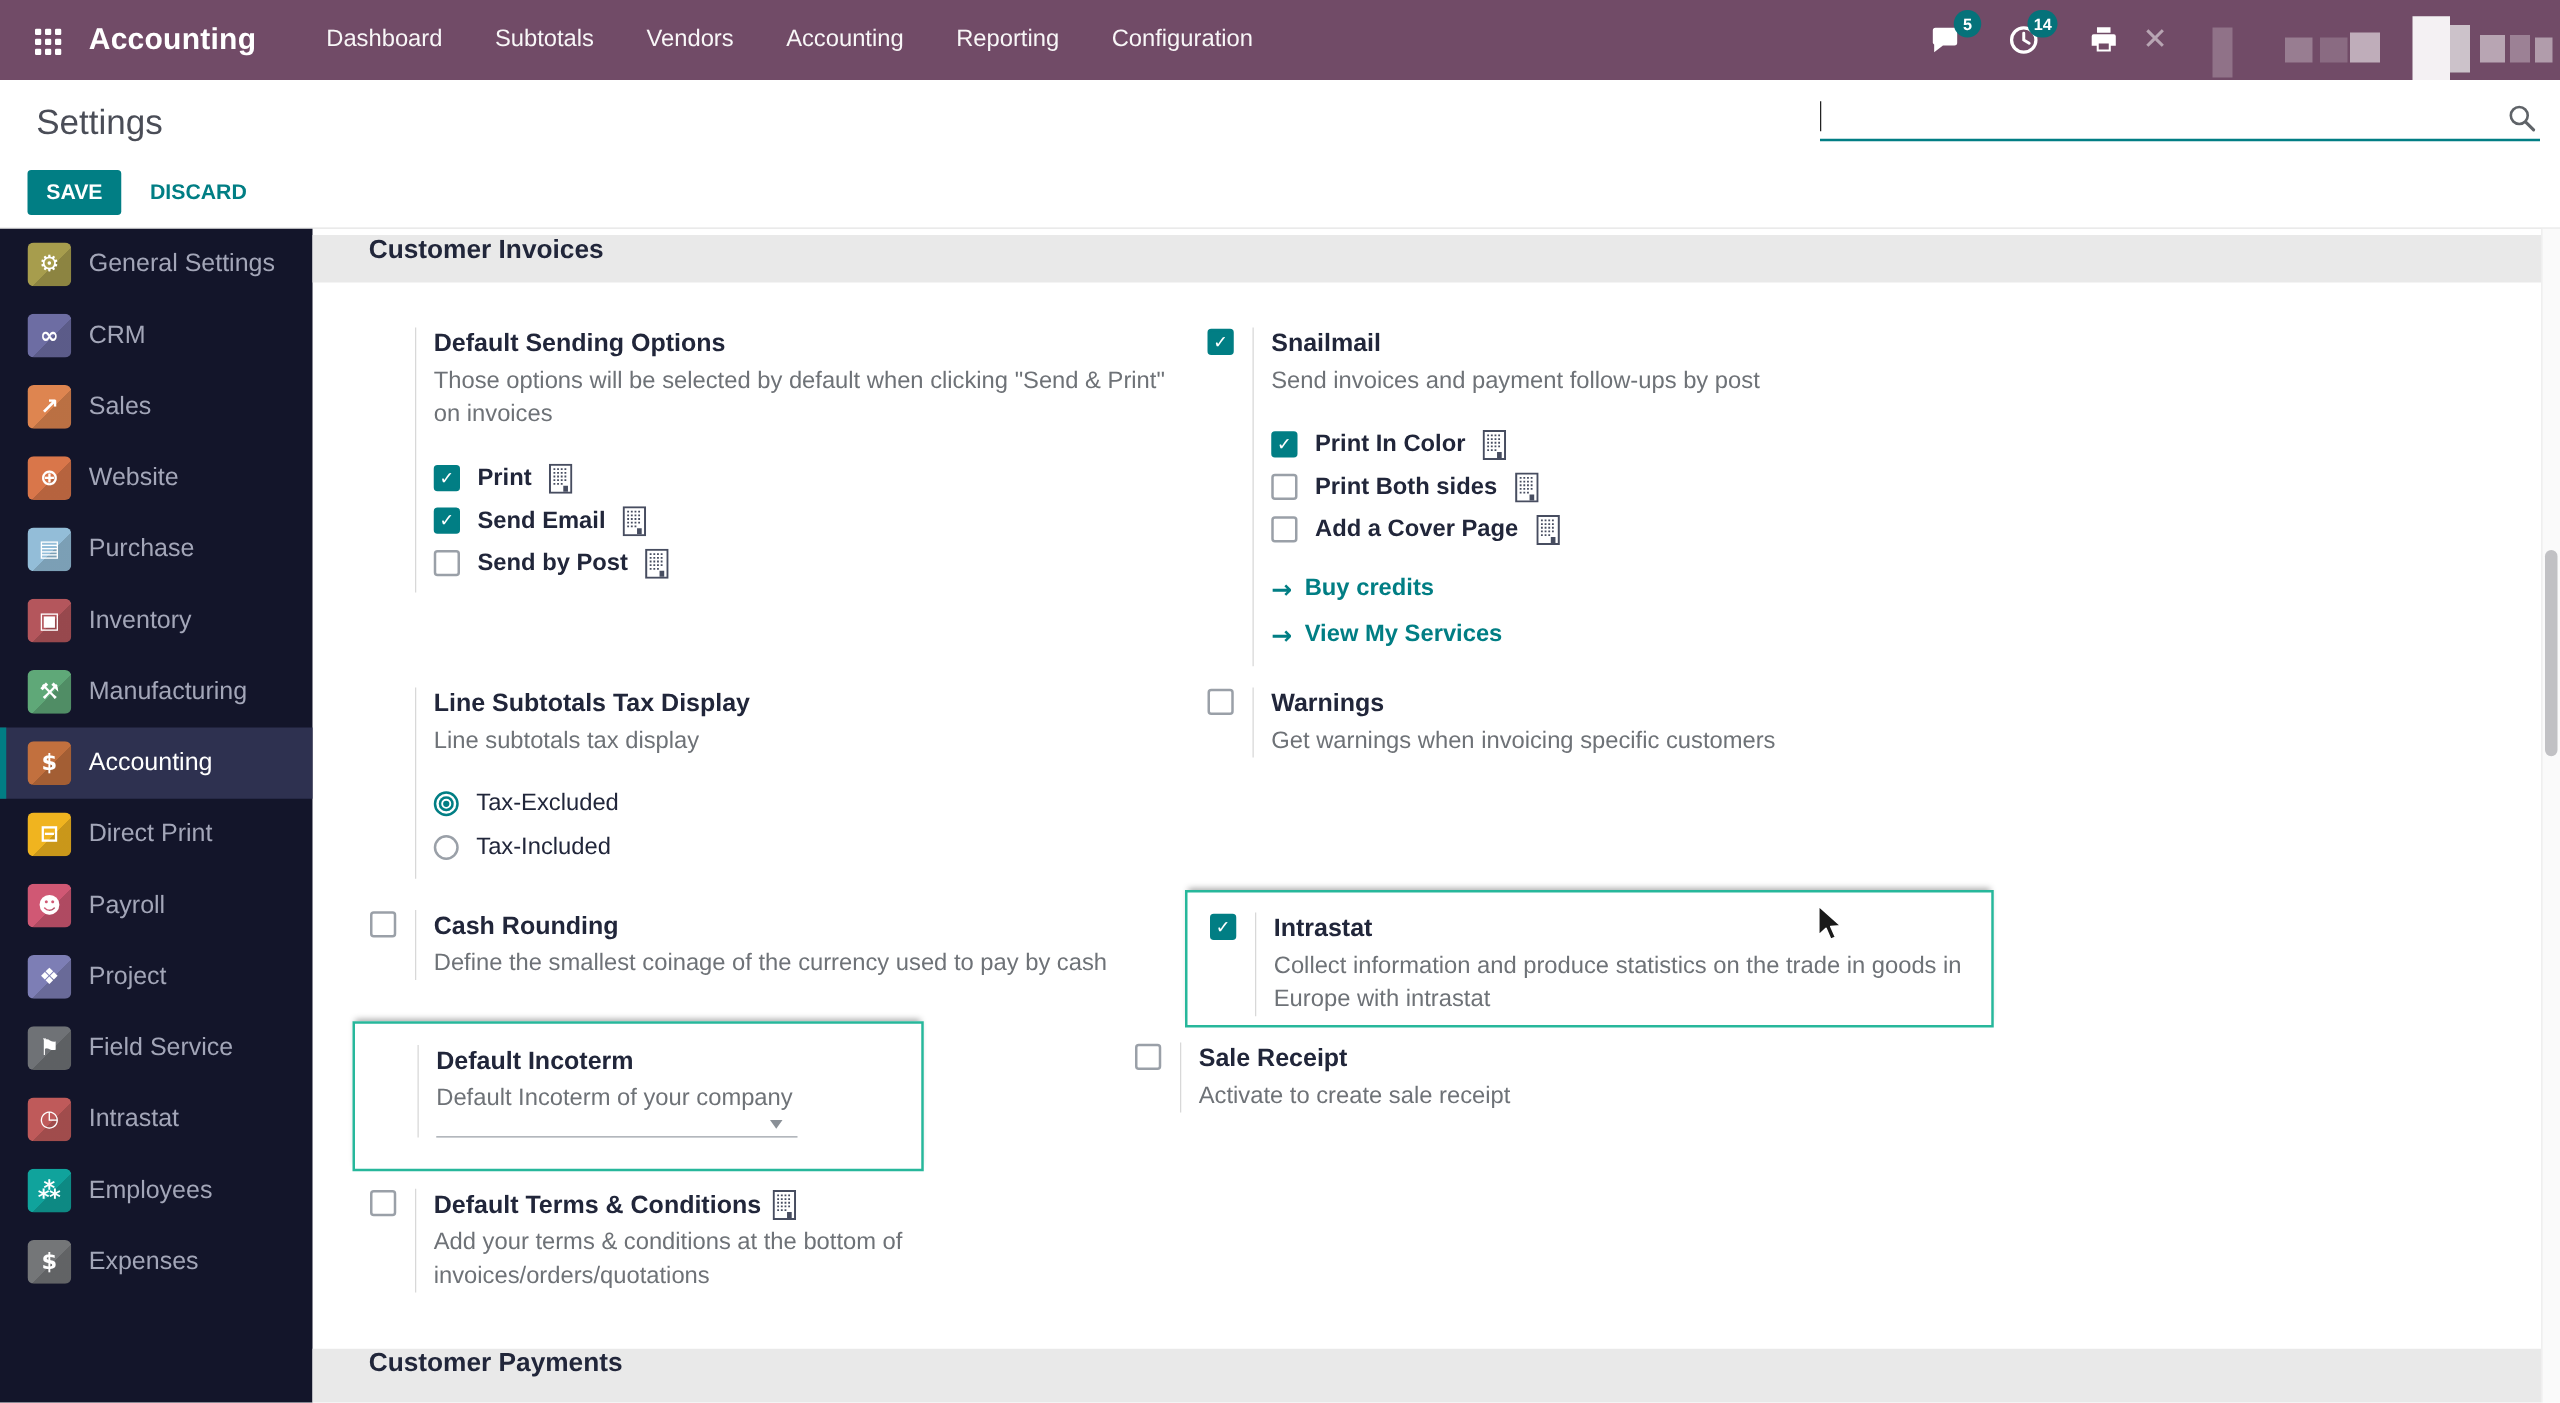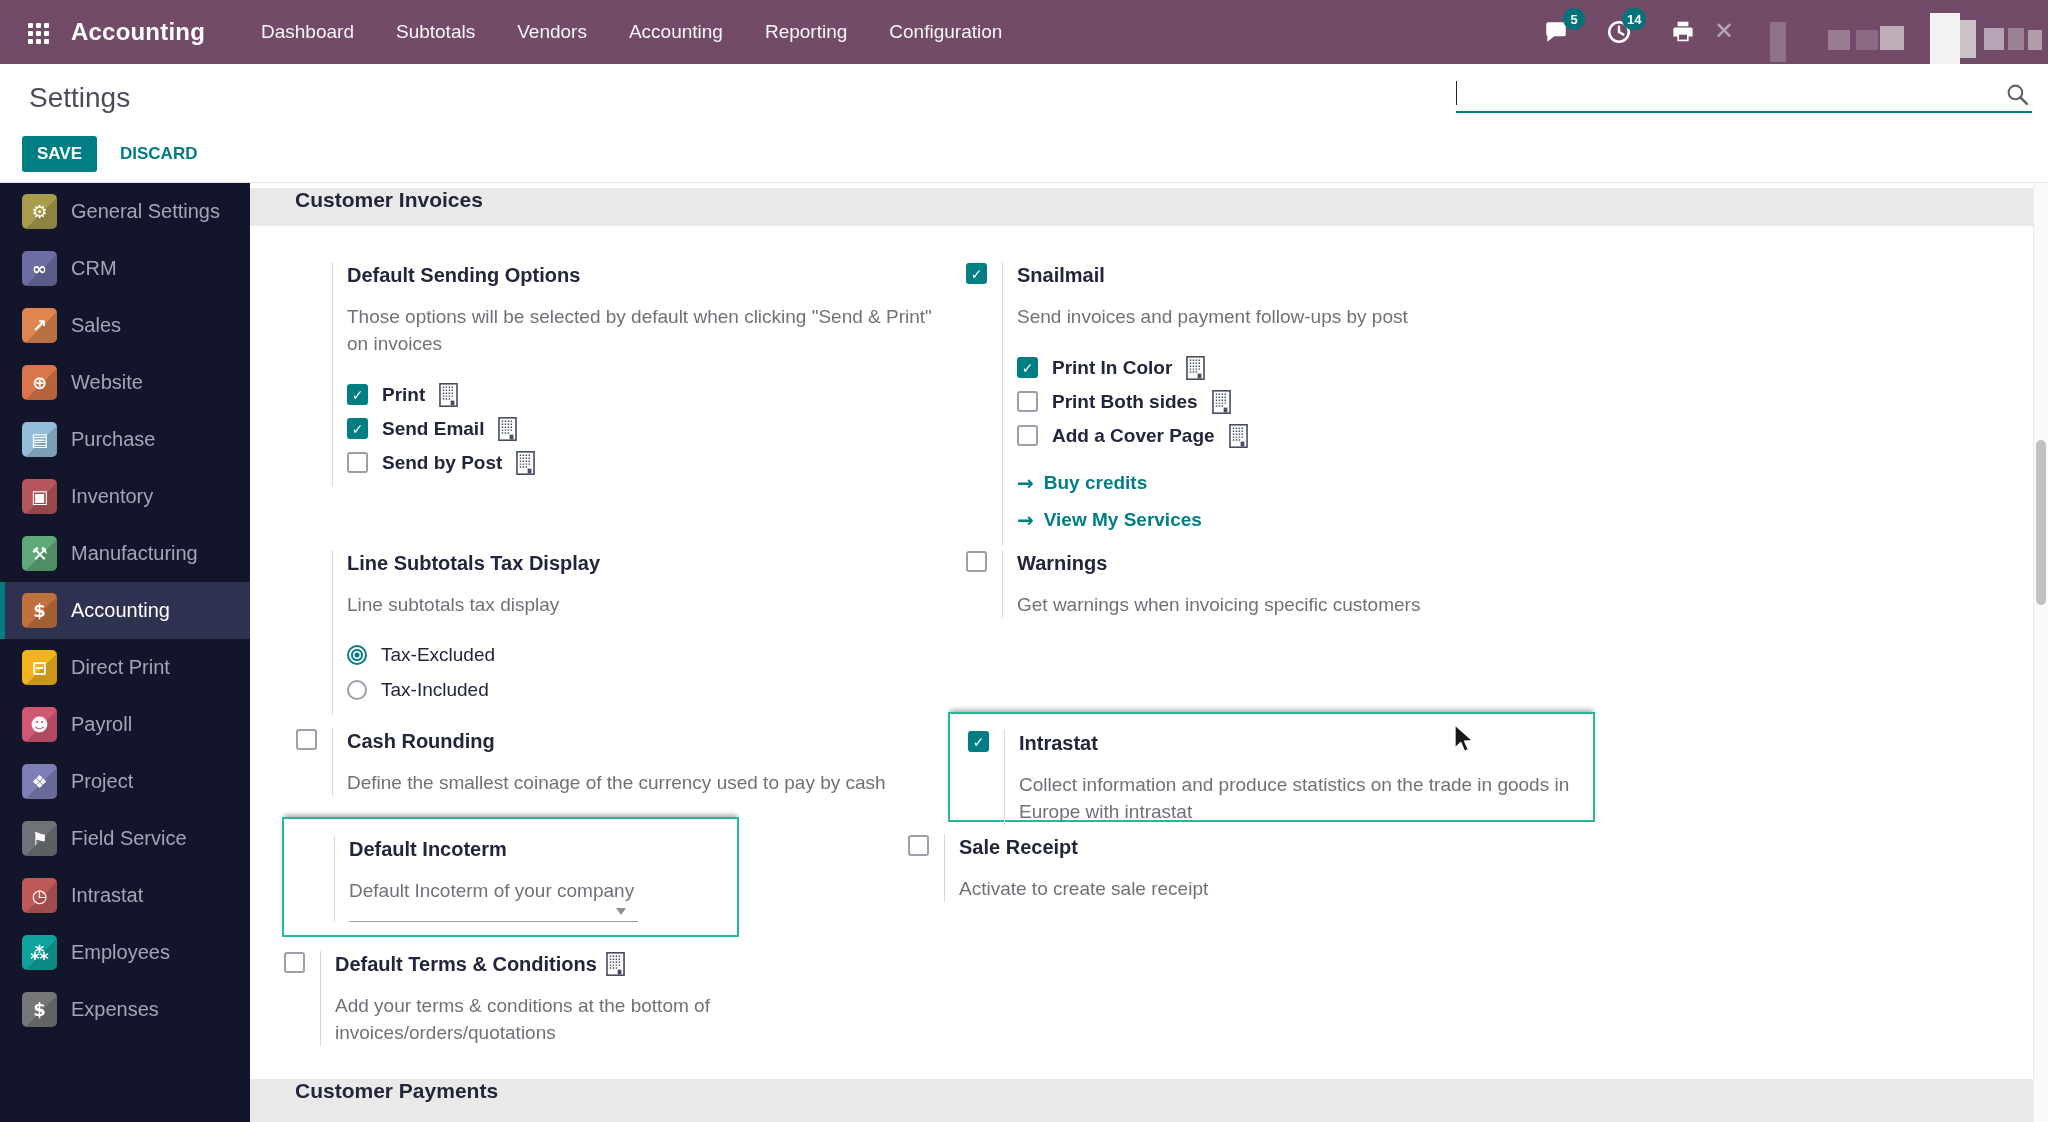--- a/index.html
+++ b/index.html
@@ -57,21 +57,21 @@
   .band{position:absolute;left:250px;width:1783px;background:var(--band_bg);display:flex;}
   .band-lbl{margin-left:45px;font-size:21px;font-weight:bold;color:var(--title)}
   .band1{top:188px;height:38px}
   .band2{top:1079px;height:43px}
 
   .blk{position:absolute;display:grid;grid-template-columns:21px 15px 1px 14px auto}
   .blk .cbcell{grid-column:1;padding-top:1px}
   .blk .vline{grid-column:3;width:1px;background:#d8d8d8;align-self:stretch}
   .blk .pane{grid-column:5}
   .t{display:flex;align-items:center;gap:9px;font-size:20px;font-weight:bold;color:var(--title);line-height:26px}
-  .d{font-size:19px;color:var(--desc);line-height:27px;margin-top:15px}
+  .d{font-size:19px;color:var(--desc);line-height:27px;margin-top:3px}
   .opts{margin-top:27px}
   .opt{display:flex;align-items:center;gap:14px;height:21px;margin-bottom:13px}
   .olbl{font-size:19px;font-weight:bold;color:var(--title)}
   .ropt{display:flex;align-items:center;gap:14px;height:20px;margin-bottom:15px}
   .rlbl{font-size:19px;color:var(--title)}
   .links{margin-top:25px}
   .link{display:flex;align-items:center;gap:10px;height:24px;margin-bottom:13px;color:var(--link);
         font-size:19px;font-weight:bold;cursor:pointer}
   .larr{font-size:20px;font-weight:bold}
 
@@ -432,21 +432,21 @@
     <div class="vline"></div>
     <div></div>
   <div class="pane">
     <div class="t">
         <span>Sale Receipt</span>
       </div>
     <div class="d">Activate to create sale receipt</div>
   </div>
 </div>
 
-<div class="blk" style="left:284px;top:951px;width:645px">
+<div class="blk" style="left:296px;top:951px;width:645px">
   <div class="cbcell">
     <span class="cb"></span>
   </div>
   <div></div>
     <div class="vline"></div>
     <div></div>
   <div class="pane">
     <div class="t">
       <span>Default Terms &amp; Conditions</span>
       <svg class="bldg" viewBox="0 0 14 18">

